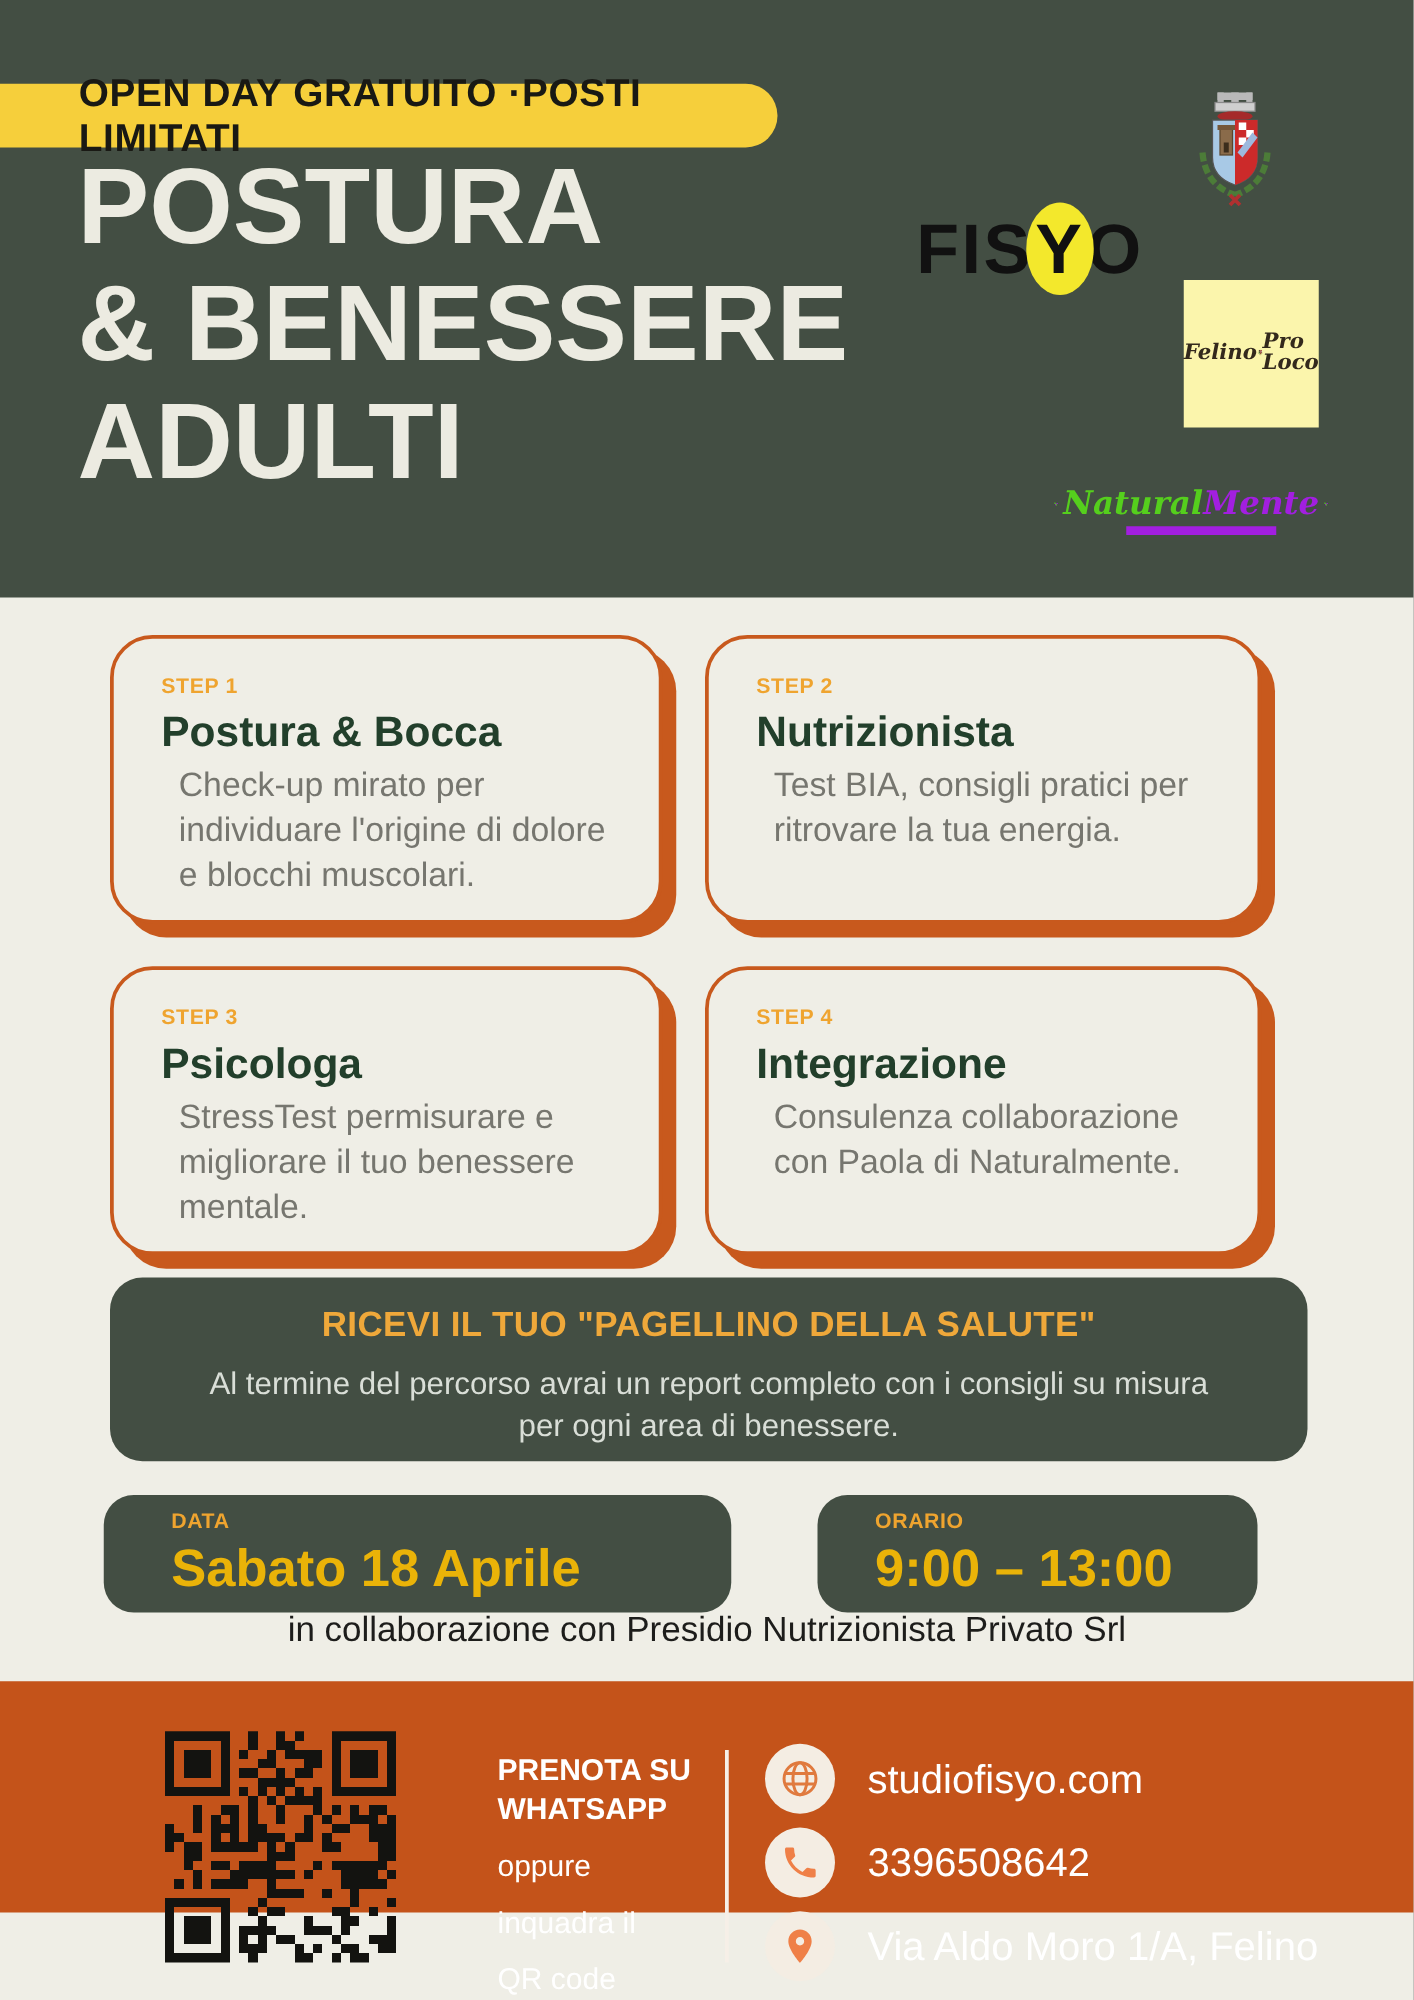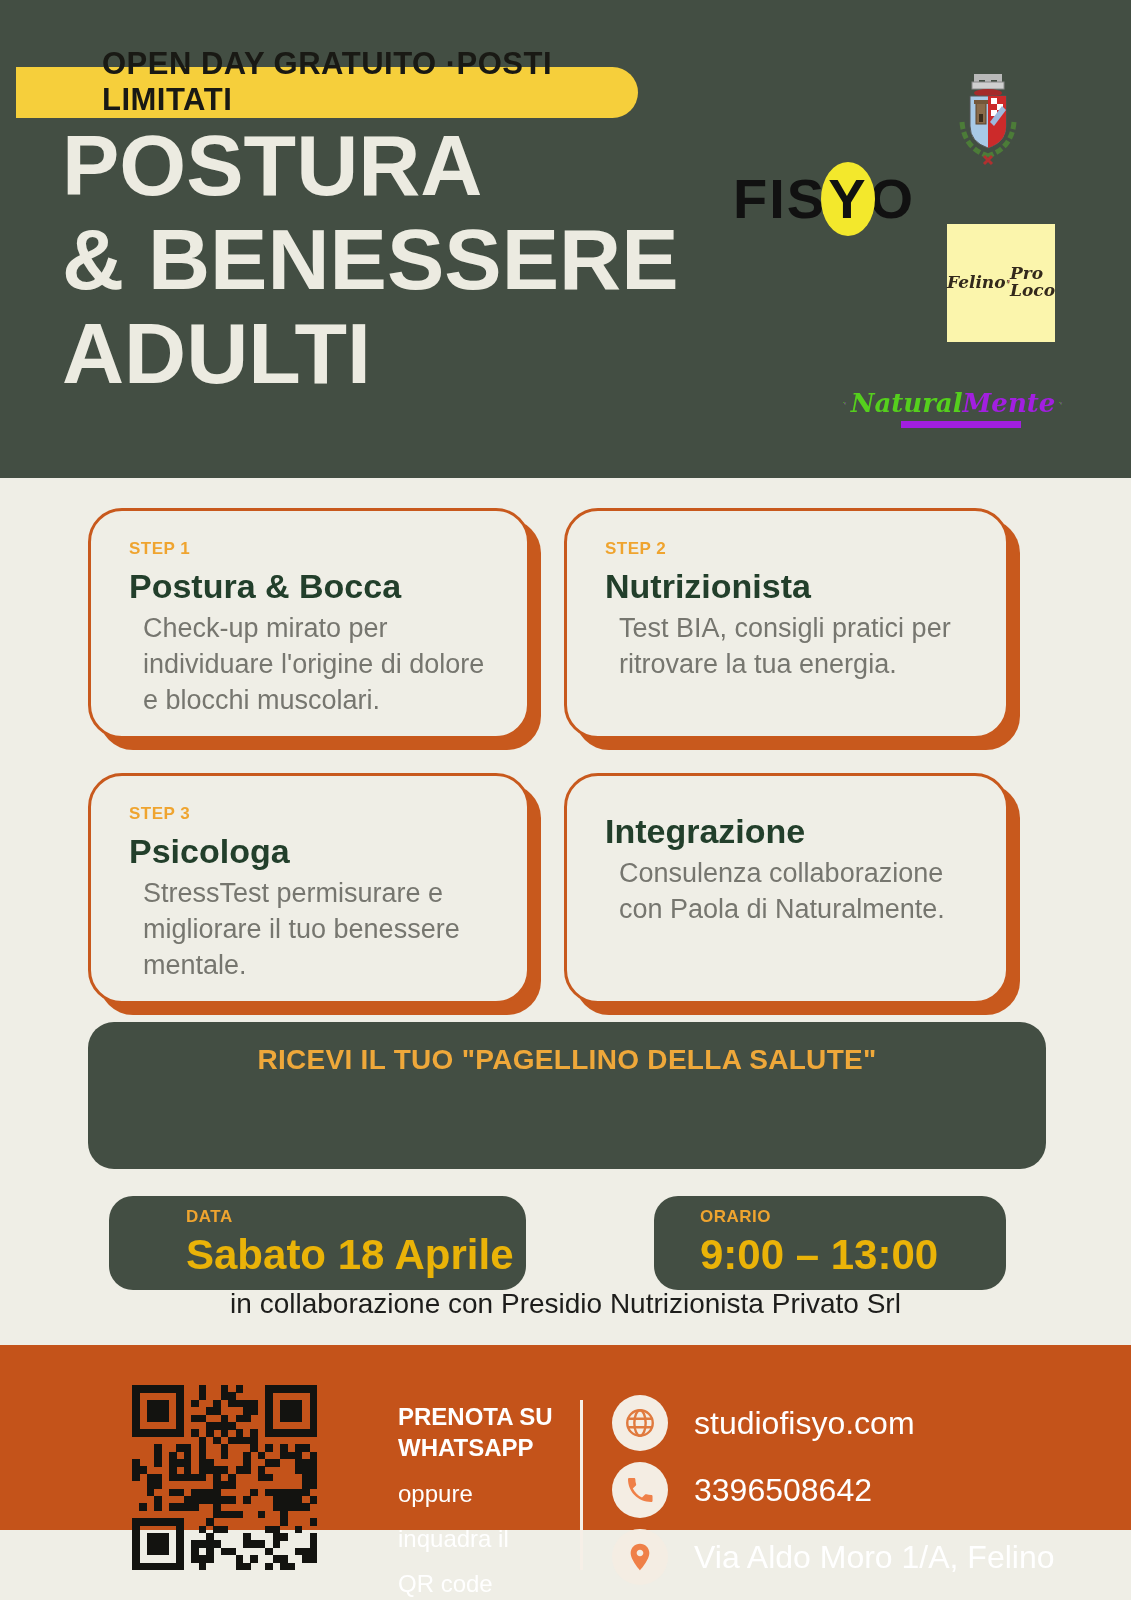--- a/index.html
+++ b/index.html
@@ -4,23 +4,23 @@
 <style>
   html,body{margin:0;padding:0;background:#888;}
   .poster{
     position:relative;width:1131px;height:1600px;margin:0 auto;
     background:#efeee6;overflow:hidden;
     font-family:"Liberation Sans",sans-serif;
   }
   
   .hero{position:absolute;left:0;top:0;width:1131px;height:478px;background:#434e43;}
   .badge{
-    position:absolute;left:16px;top:67px;height:51px;width:622px;
+    position:absolute;left:0;top:67px;height:51px;width:622px;
     background:#f6cf3b;border-radius:0 26px 26px 0;
-    display:flex;align-items:flex-end;padding-left:86px;box-sizing:border-box;
+    display:flex;align-items:center;padding-left:63px;box-sizing:border-box;
   }
   .badge span{font-size:31px;font-weight:bold;color:#191914;letter-spacing:.5px;}
   .title{
     position:absolute;left:62px;top:118px;margin:0;
     color:#ecebe1;font-size:86px;line-height:94px;font-weight:bold;letter-spacing:0;
   }
   .title span{display:block;}
   .fisyo{
     position:absolute;left:733px;top:166px;color:#111;
     font-size:56px;font-weight:bold;letter-spacing:2px;display:flex;align-items:center;
@@ -68,21 +68,21 @@
     background:#434e43;border-radius:26px;box-sizing:border-box;
     text-align:center;padding-top:22px;
   }
   .banner h2{margin:0;color:#efa83a;font-size:28px;font-weight:bold;letter-spacing:.3px;}
   .banner p{margin:14px auto 0;color:#d9ded7;font-size:25px;line-height:34px;max-width:840px;}
   
   .schedbox{
     position:absolute;top:1196px;height:94px;background:#434e43;border-radius:24px;
     box-sizing:border-box;display:flex;flex-direction:column;justify-content:center;
   }
-  .databox{left:109px;width:417px;padding-left:77px;}
+  .databox{left:83px;width:502px;padding-left:54px;}
   .orariobox{left:654px;width:352px;padding-left:46px;}
   .slabel{color:#efa42f;font-size:17px;font-weight:bold;letter-spacing:.5px;}
   .sval{color:#eab308;font-size:42px;font-weight:bold;margin-top:4px;}
   .collab{
     position:absolute;left:0;top:1288px;width:1131px;margin:0;text-align:center;
     color:#1d1d1b;font-size:28px;
   }
   
   .footer{position:absolute;left:0;top:1345px;width:1131px;height:185px;background:#c4531a;}
   .qr{position:absolute;left:132px;top:40px;width:185px;height:185px;}
@@ -187,27 +187,29 @@
       <div class="step">STEP 2</div>
       <h3>Nutrizionista</h3>
       <p>Test BIA, consigli pratici per ritrovare la tua energia.</p>
     </article>
     <article class="card">
       <div class="step">STEP 3</div>
       <h3>Psicologa</h3>
       <p>StressTest permisurare e migliorare il tuo benessere mentale.</p>
     </article>
     <article class="card">
+      <div class="step">STEP 4</div>
       <h3>Integrazione</h3>
       <p>Consulenza collaborazione con Paola di Naturalmente.</p>
     </article>
   </section>
 
   <section class="banner">
     <h2>RICEVI IL TUO "PAGELLINO DELLA SALUTE"</h2>
+    <p>Al termine del percorso avrai un report completo con i consigli su misura per ogni area di benessere.</p>
   </section>
 
   <div class="schedbox databox">
     <span class="slabel">DATA</span>
     <span class="sval">Sabato 18 Aprile</span>
   </div>
   <div class="schedbox orariobox">
     <span class="slabel">ORARIO</span>
     <span class="sval">9:00 – 13:00</span>
   </div>

